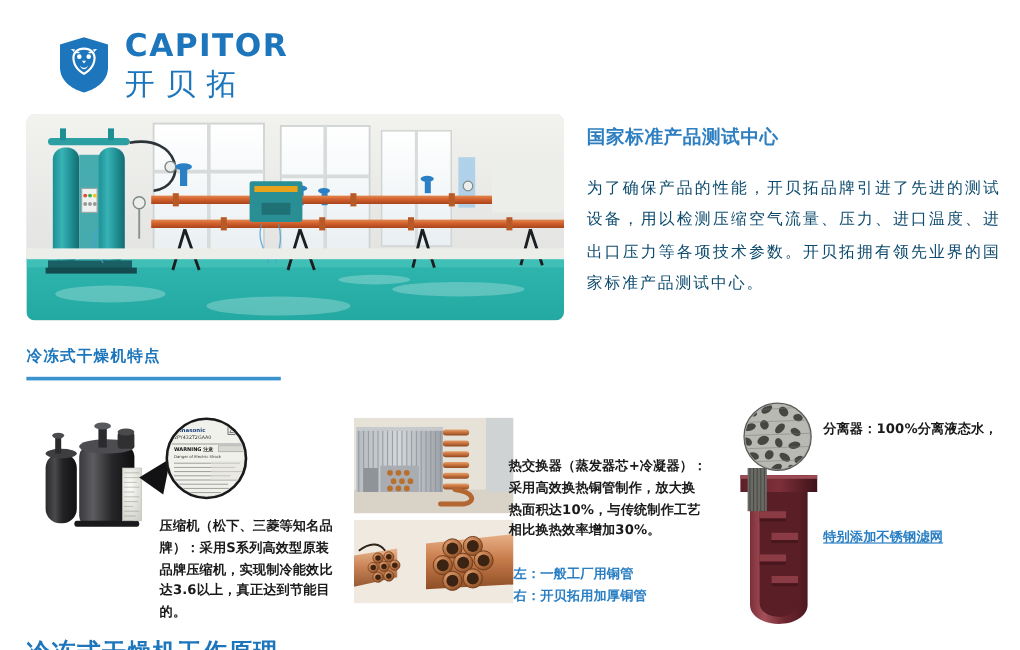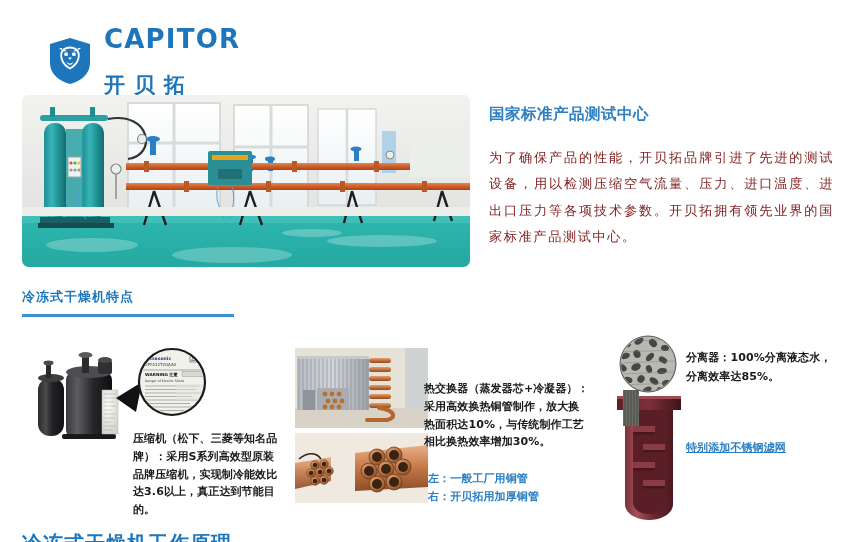--- a/index.html
+++ b/index.html
@@ -25,25 +25,25 @@
   .shield-wrap { width: 44px; height: 48px; display:block; }
   .logo-text { display: flex; flex-direction: column; line-height: 1; }
   .logo-latin {
     font-family: "DejaVu Sans", "Liberation Sans", sans-serif;
     font-size: 26px;
     font-weight: 700;
     letter-spacing: 1.2px;
     color: #1d76bc;
   }
   .logo-cn {
-    font-size: 21px;
-    font-weight: 700;
+    font-size: 25px;
+    font-weight: 400;
     letter-spacing: 9px;
     color: #1d76bc;
-    margin-top: 23px;
+    margin-top: 5px;
   }
 
   
   .hero-photo {
     position: absolute;
     left: 22px; top: 95px;
     width: 448px; height: 172px;
     border-radius: 7px;
     overflow: hidden;
     background: #dfe6e6;
@@ -55,21 +55,21 @@
   .hero-title {
     font-size: 15.5px;
     font-weight: 700;
     color: #2d7fc1;
     letter-spacing: 0.5px;
     margin-bottom: 20px;
   }
   .hero-body {
     font-size: 13.2px;
     line-height: 2.0;
-    color: #7f1d1d;
+    color: #0c4a6e;
     text-align: justify;
     letter-spacing: 1.6px;
   }
 
   
   .section-head { position: absolute; left: 22px; top: 288px; }
   .section-head-title {
     font-size: 13px;
     font-weight: 700;
     color: #1d76bc;
@@ -613,19 +613,18 @@
         <line x1="17" y1="29" x2="73" y2="27"></line>
           <line x1="17" y1="40" x2="73" y2="38"></line>
         <line x1="17" y1="51" x2="73" y2="49"></line>
       </g>
     </g>
   </svg>
 </div>
 
 <div class="cap-sep">
   <div>分离器：100%分离液态水，</div>
-  <div>分离效率达85%。</div>
 </div>
 <div class="cap-sep-note">特别添加不锈钢滤网</div>
 
 <div class="bottom-clip">
   <div class="bottom-clip-inner">冷冻式干燥机工作原理</div>
 </div>
 
 </body></html>

